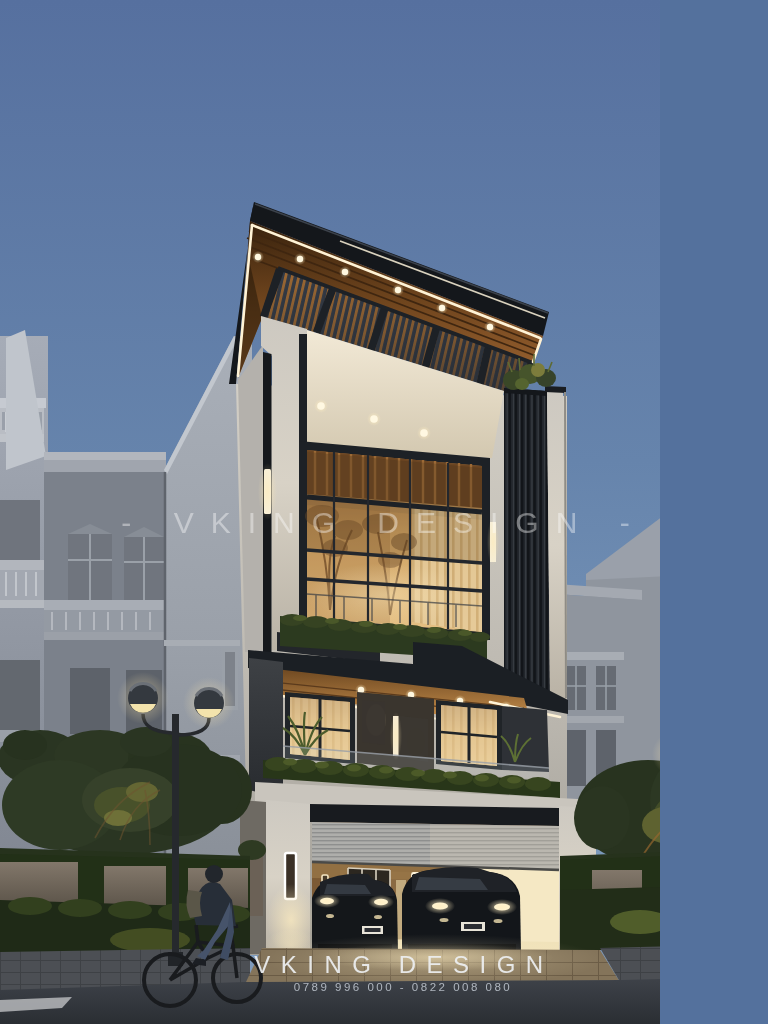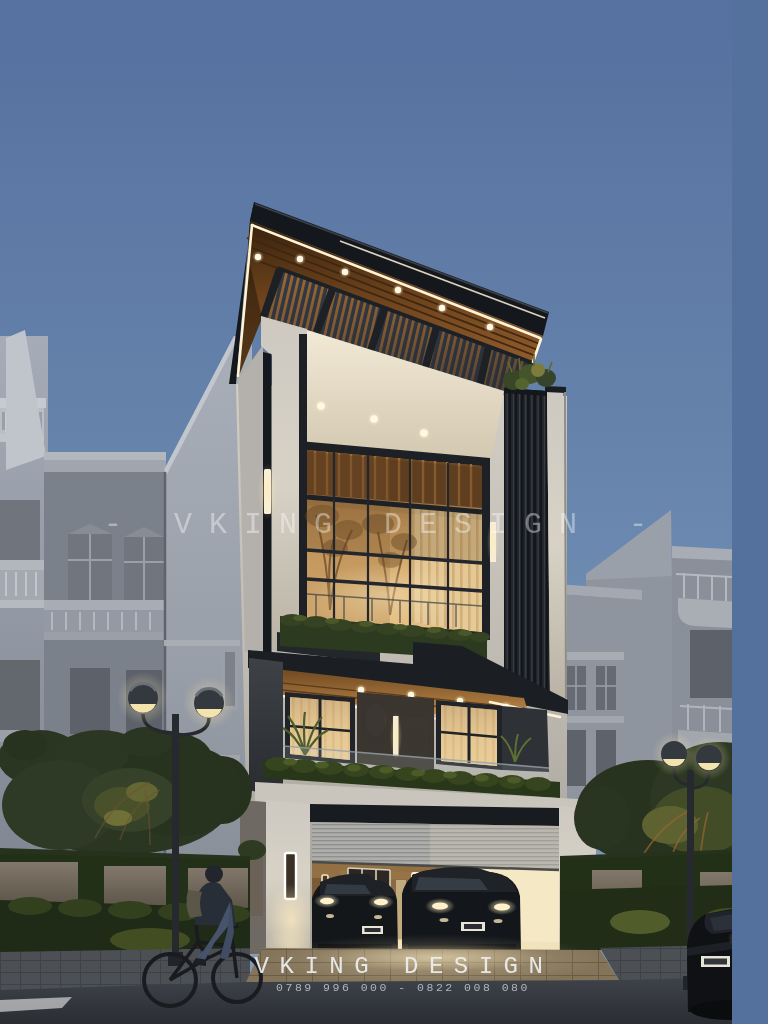--- a/index.html
+++ b/index.html
@@ -1,16 +1,16 @@
 <!DOCTYPE html>
 <html><head>
 <meta charset="utf-8">
 <style>
 html,body{margin:0;padding:0;background:#54719d;}
-#scene{position:relative;width:732px;height:1024px;overflow:hidden;font-family:Liberation Mono, monospace;}
+#scene{position:relative;width:660px;height:1024px;overflow:hidden;font-family:Liberation Sans, sans-serif;}
 svg{display:block;}
 </style>
 </head>
 <body>
 <div id="scene">
 <svg width="768" height="1024" viewBox="0 0 768 1024" xmlns="http://www.w3.org/2000/svg">
 <defs>
 <linearGradient id="sky" x1="0" y1="0" x2="0" y2="1">
 <stop offset="0" stop-color="#56709f"></stop>
 <stop offset="0.45" stop-color="#6684ac"></stop>

